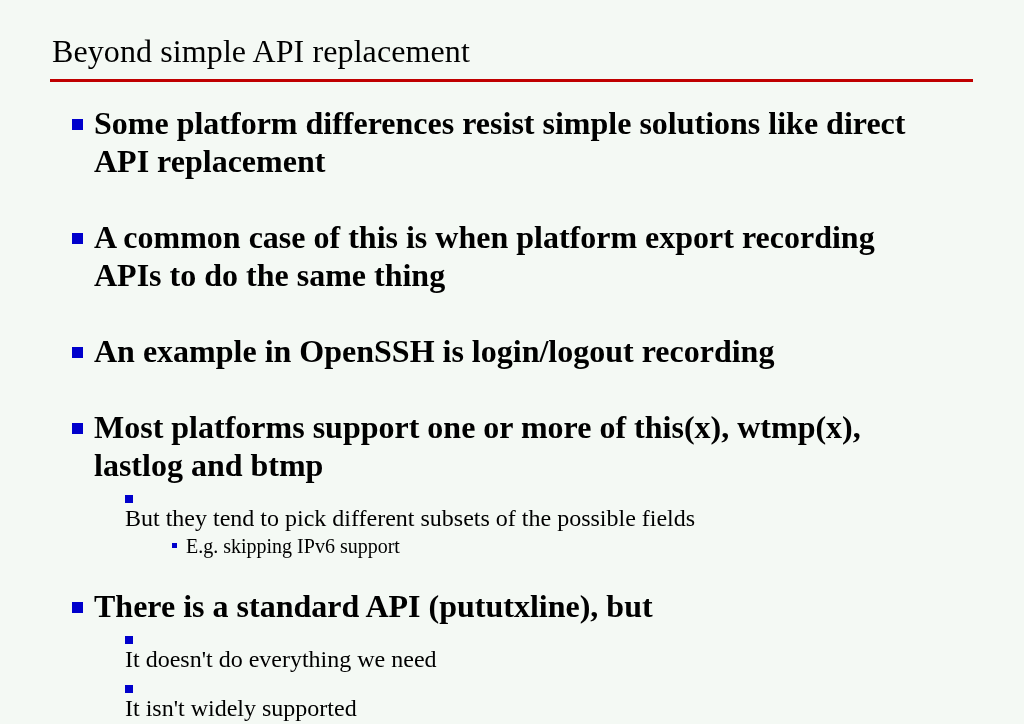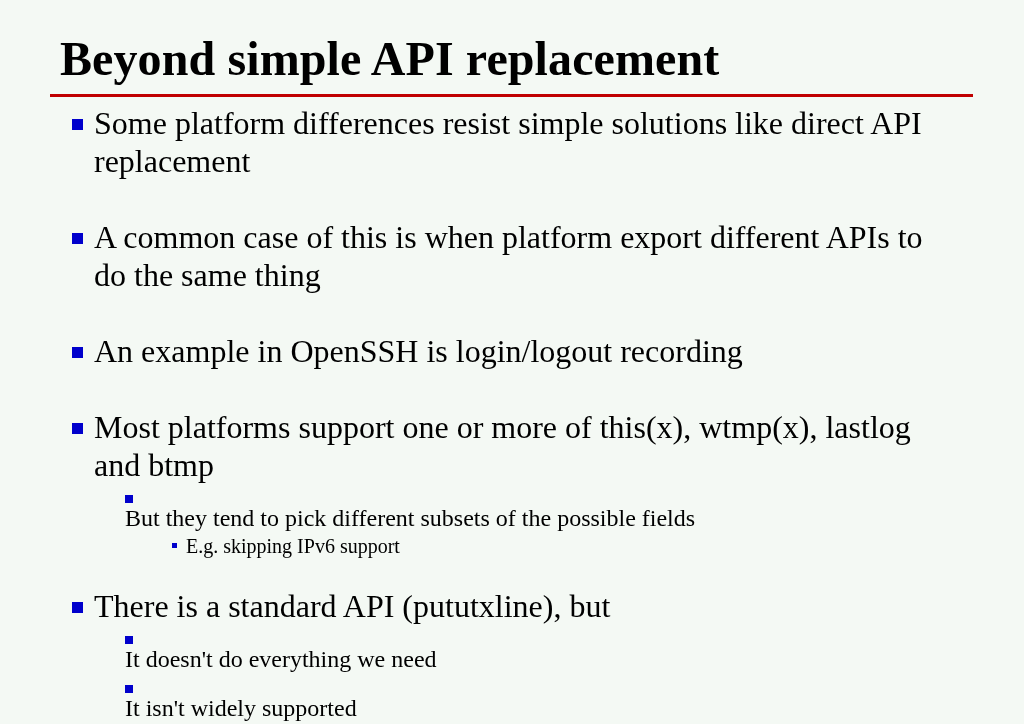--- a/index.html
+++ b/index.html
@@ -24,27 +24,27 @@
   }
 
   
   .title-block {
     position: absolute;
     left: 50px;
     top: 28px;
     width: 924px;
   }
   .slide-title {
-    font-size: 48px;
+    font-size: 32px;
     line-height: 46px;
-    font-weight: bold;
+    font-weight: normal;
     letter-spacing: 0.1px;
     color: #000000;
     white-space: nowrap;
-    margin: 8px;
+    margin: 0;
     padding: 0 0 4px 2px;
   }
   .title-rule {
     width: 923px;
     height: 3px;
     background: #c00000;
     margin-top: 1px;
   }
 
   
@@ -57,20 +57,21 @@
 
   .bullet-row {
     display: flex;
     align-items: flex-start;
   }
 
   
   .lvl1 {
     margin-left: 72px;
     margin-bottom: 0;
+    font-weight: bold;
   }
   .lvl1 .marker {
     width: 11px;
     height: 11px;
     background: #0000cc;
     flex: 0 0 auto;
     margin-top: 15px;
     margin-right: 11px;
   }
   .lvl1 .text {
@@ -134,21 +135,21 @@
 
     <div class="bullet-row lvl1">
       <span class="marker"></span>
       <span class="text">Some platform differences resist simple solutions like direct API replacement</span>
     </div>
 
     <div class="gap-1"></div>
 
     <div class="bullet-row lvl1">
       <span class="marker"></span>
-      <span class="text">A common case of this is when platform export different APIs to do the same thing</span>
+      <span class="text">A common case of this is when platform export recording APIs to do the same thing</span>
     </div>
 
     <div class="gap-2"></div>
 
     <div class="bullet-row lvl1">
       <span class="marker"></span>
       <span class="text">An example in OpenSSH is login/logout recording</span>
     </div>
 
     <div class="gap-3"></div>

